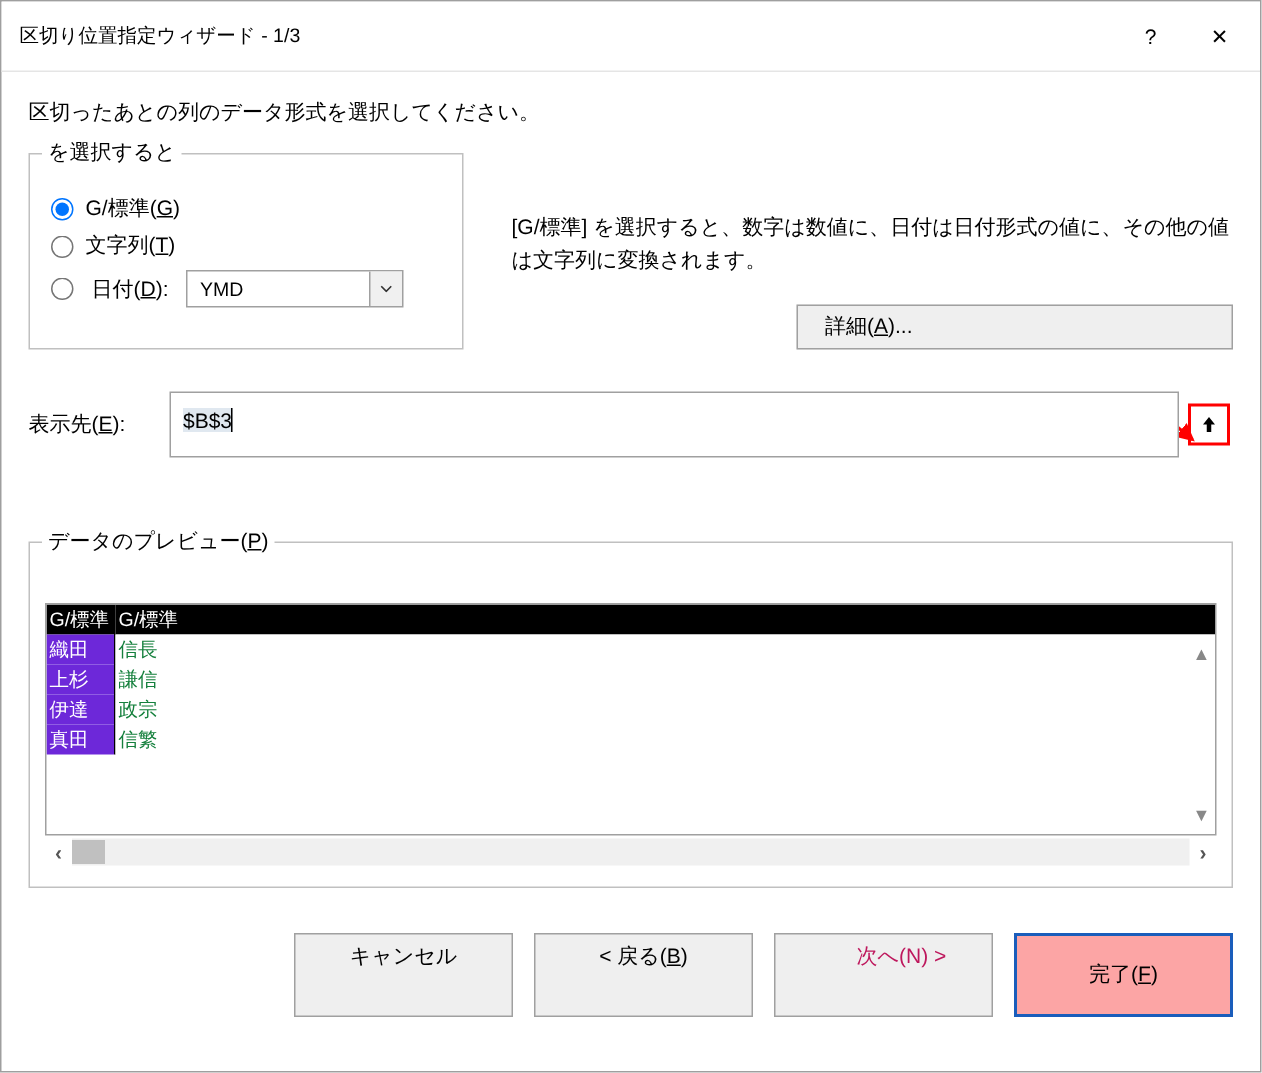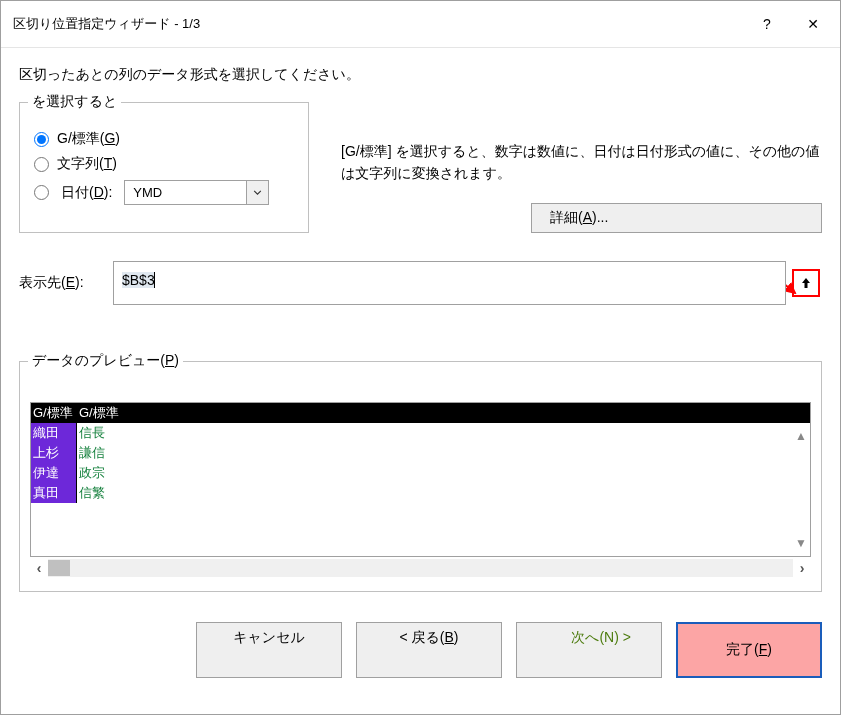--- a/index.html
+++ b/index.html
@@ -320,21 +320,21 @@
       border: 1px solid #a0a0a0;
       background: #efefef;
       padding: 6px 0;
       width: 146px;
       font-size: 14px;
       cursor: pointer;
       text-align: center;
     }
 
     .dlg-btn.disabled {
-      color: #4d7c0f;
+      color: #be185d;
       cursor: default;
       padding-left: 24px;
     }
 
     .dlg-btn.primary {
       border: 2px solid #1a5dbb;
       background: #fca5a5;
       padding: 17px 0;
     }
 

